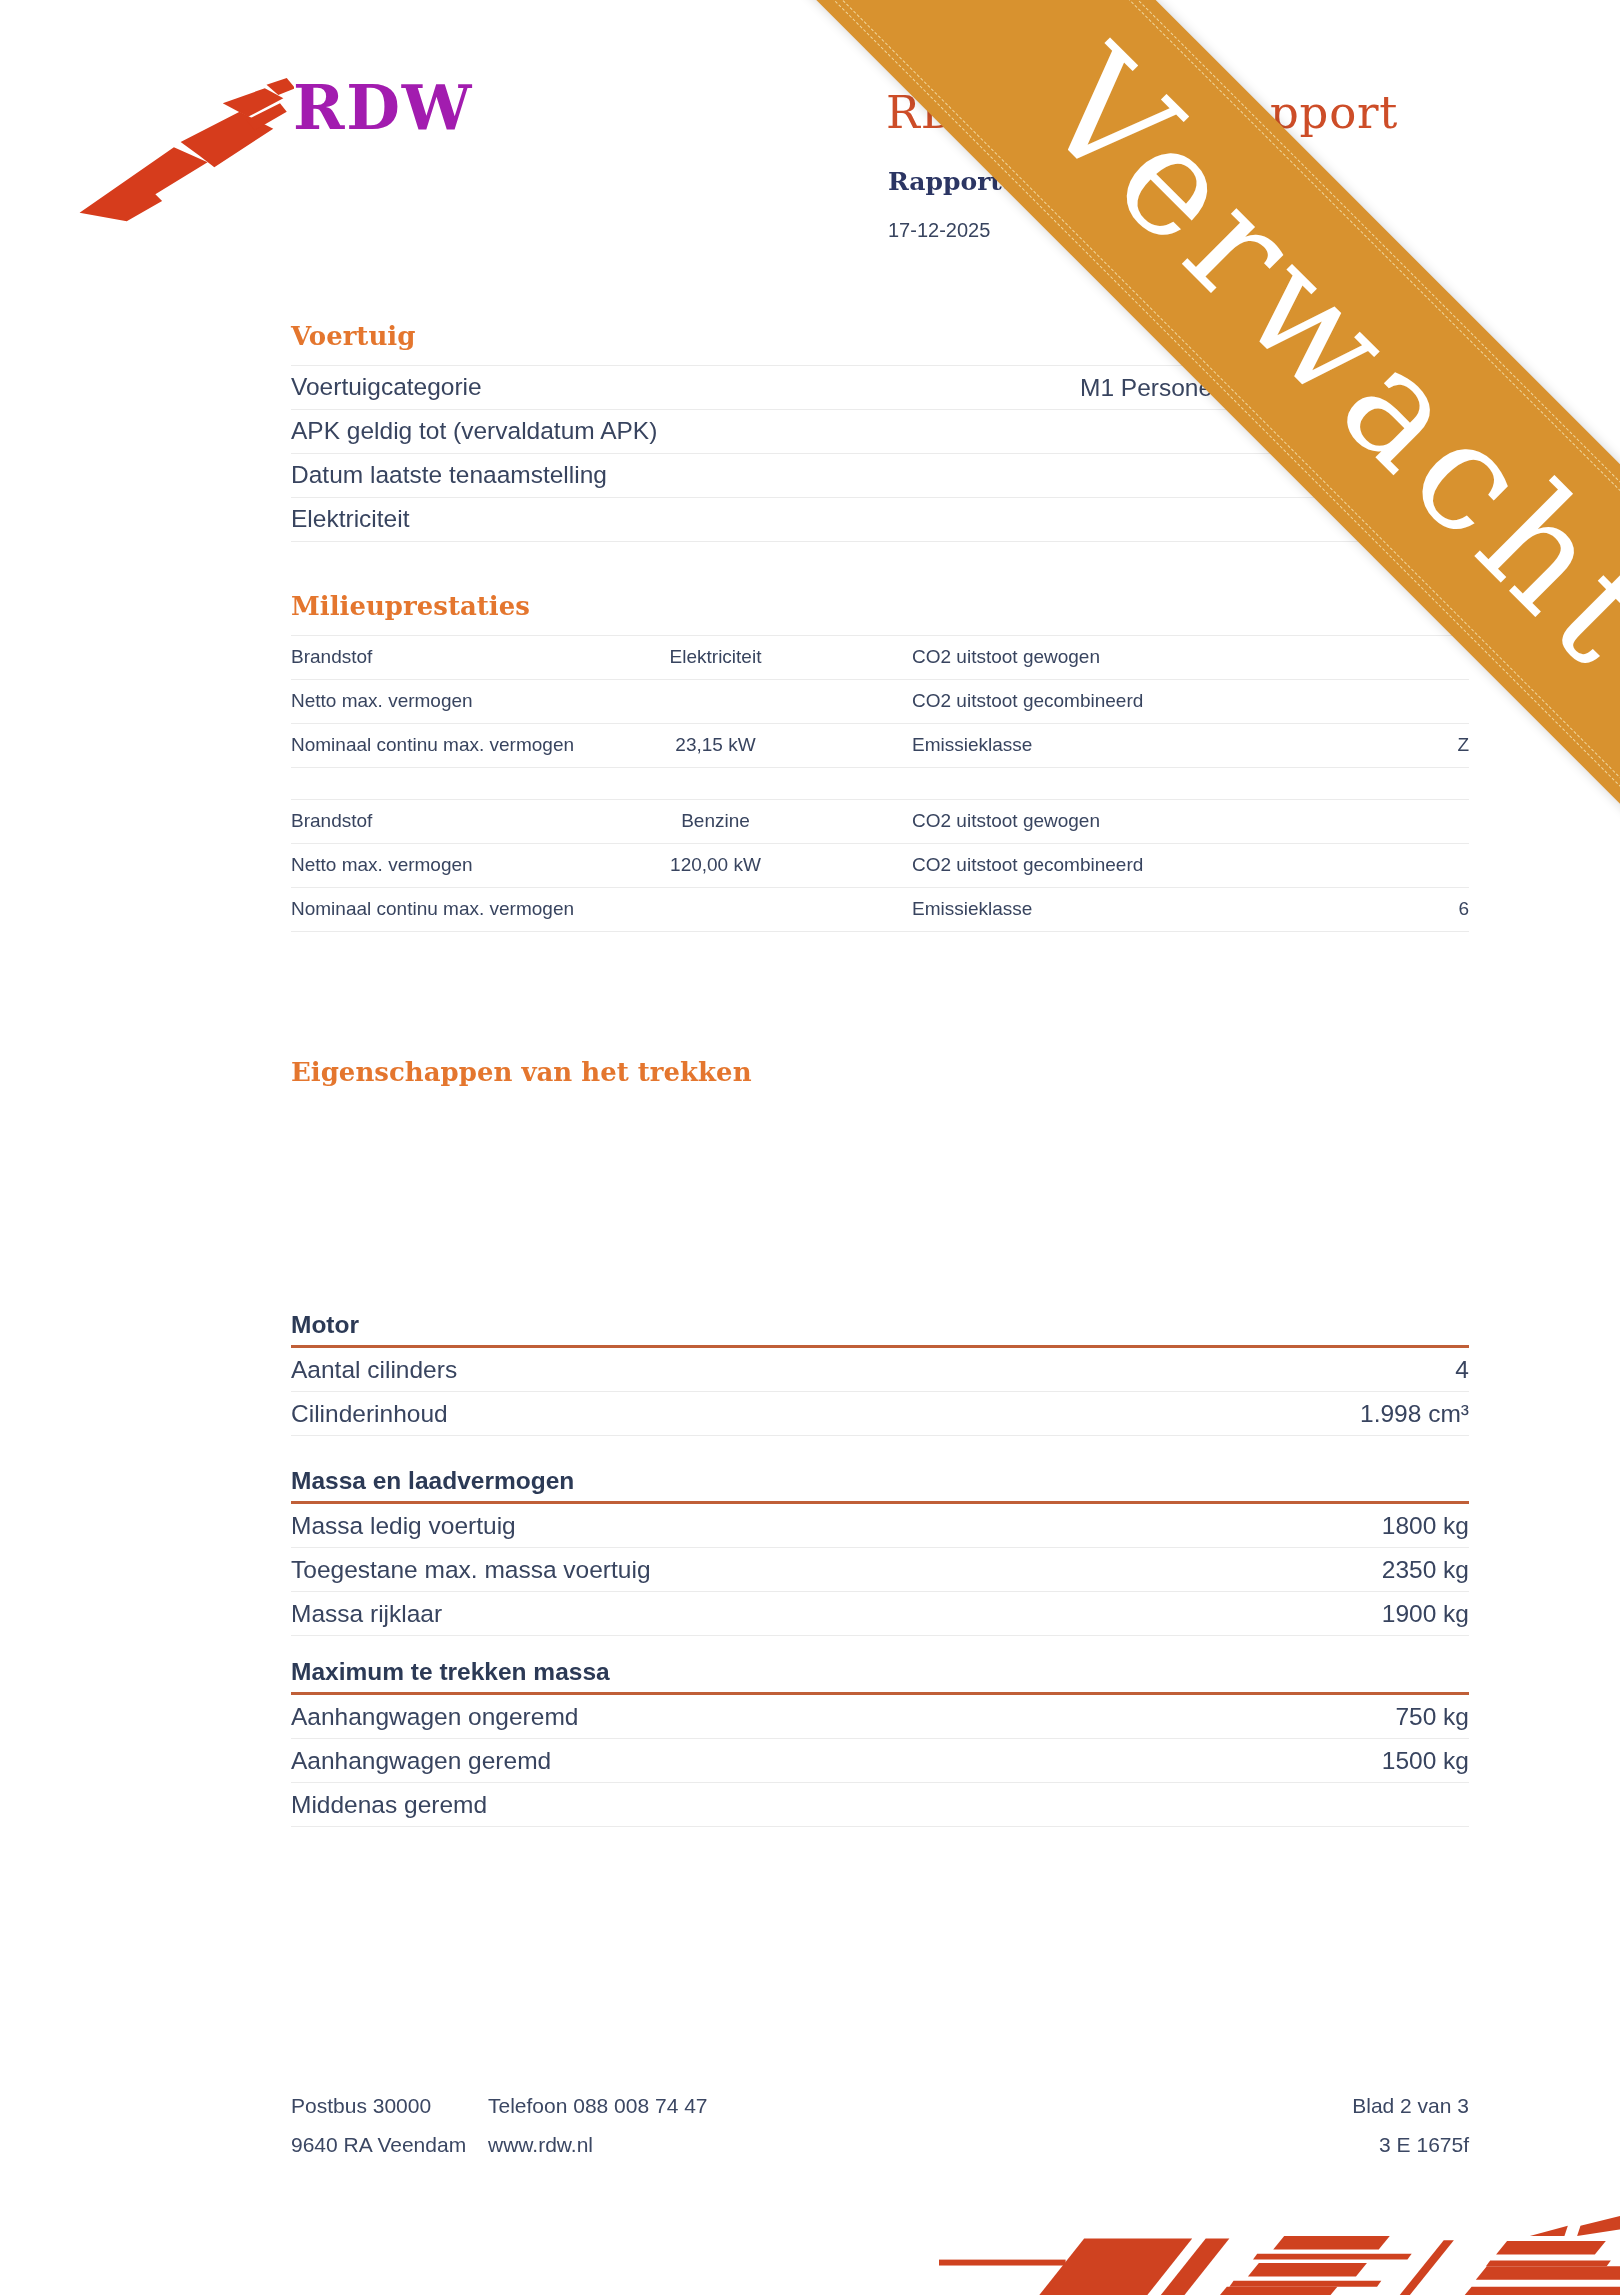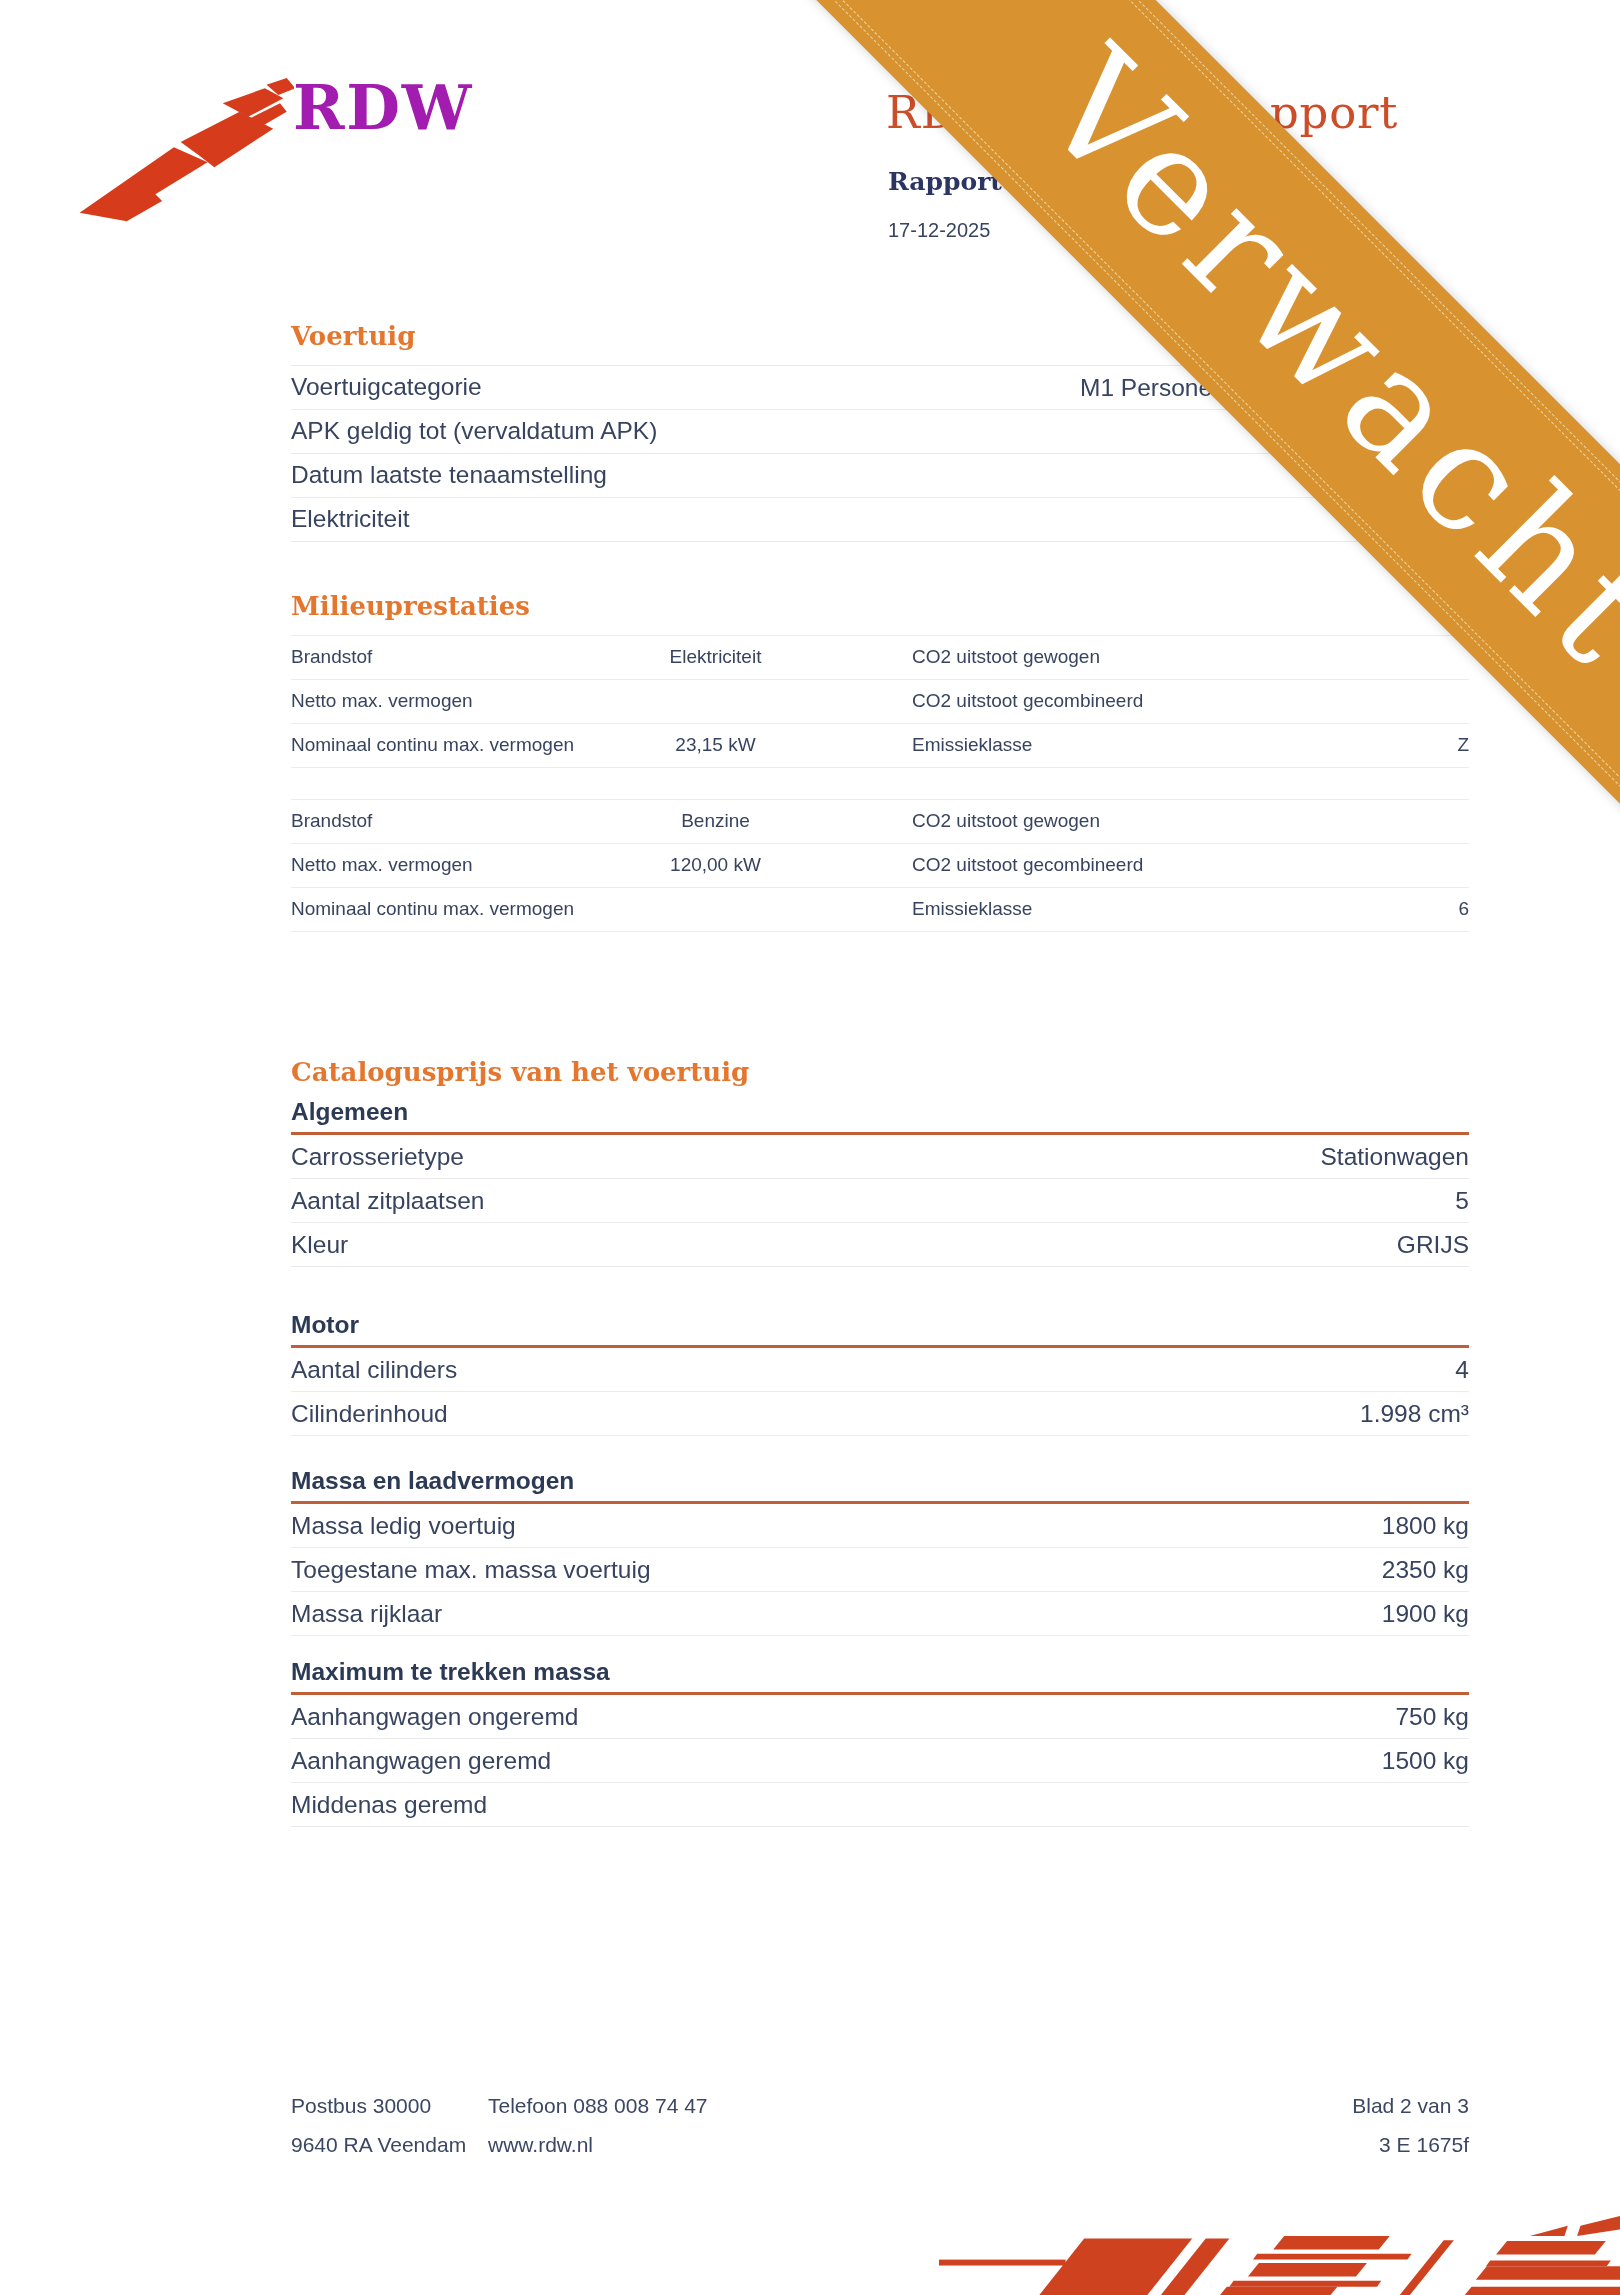--- a/index.html
+++ b/index.html
@@ -157,41 +157,23 @@
       <div class="m-row">
         <span class="m-l1">Nominaal continu max. vermogen</span>
         <span class="m-v1"></span>
         <span class="m-l2">Emissieklasse</span>
         <span class="m-v2">6</span>
       </div>
     </div>
   </div>
 
   <div class="abs" style="top:1057px;">
-    <div class="section-heading">Catalogusprijs van het voertuig</div>
-  </div>
-
-  <div class="abs" style="top:1098px;">
-    <div class="sub-heading">Algemeen</div>
-    <div class="sub-rule"></div>
-    <div>
-      <div class="row">
-        <span>Carrosserietype</span>
-        <span class="val">Stationwagen</span>
-      </div>
-      <div class="row">
-        <span>Aantal zitplaatsen</span>
-        <span class="val">5</span>
-      </div>
-      <div class="row">
-        <span>Kleur</span>
-        <span class="val">GRIJS</span>
-      </div>
-    </div>
-  </div>
+    <div class="section-heading">Eigenschappen van het trekken</div>
+  </div>
+
 
   <div class="abs" style="top:1311px;">
     <div class="sub-heading">Motor</div>
     <div class="sub-rule"></div>
     <div>
       <div class="row">
         <span>Aantal cilinders</span>
         <span class="val">4</span>
       </div>
       <div class="row">

